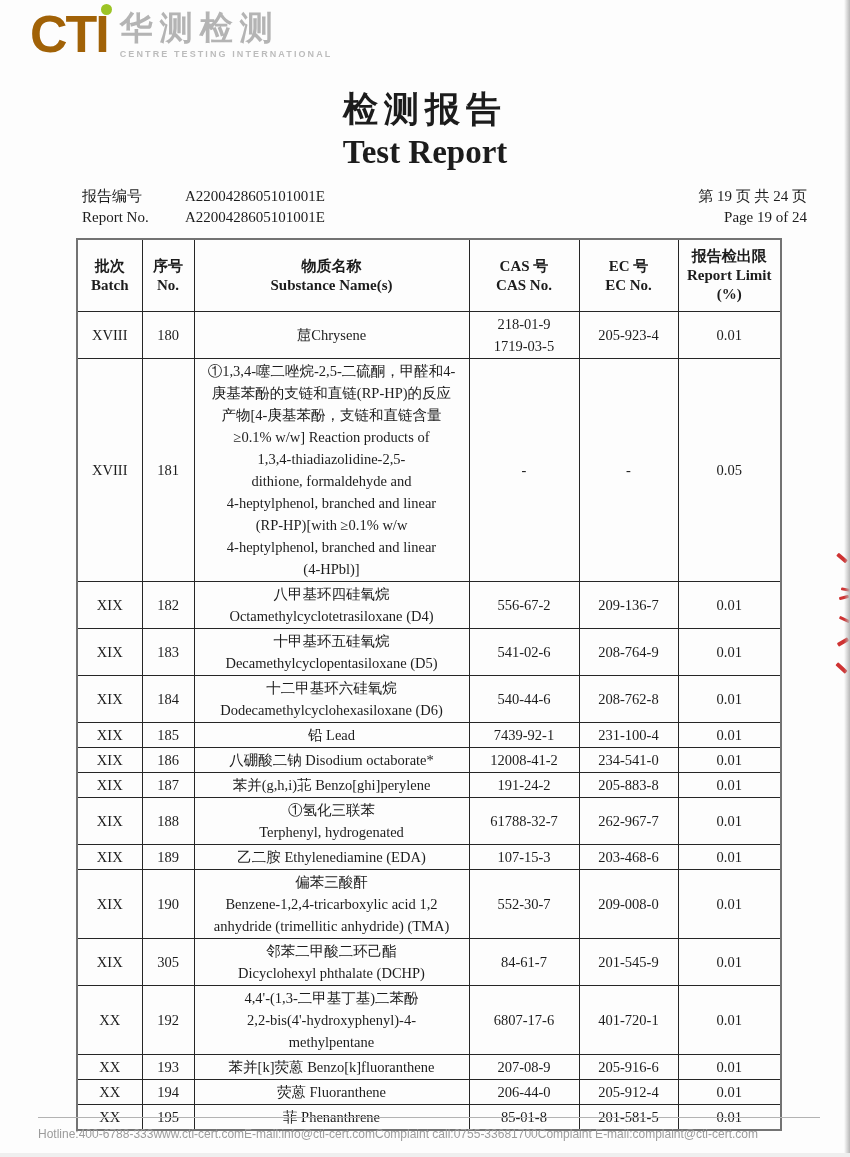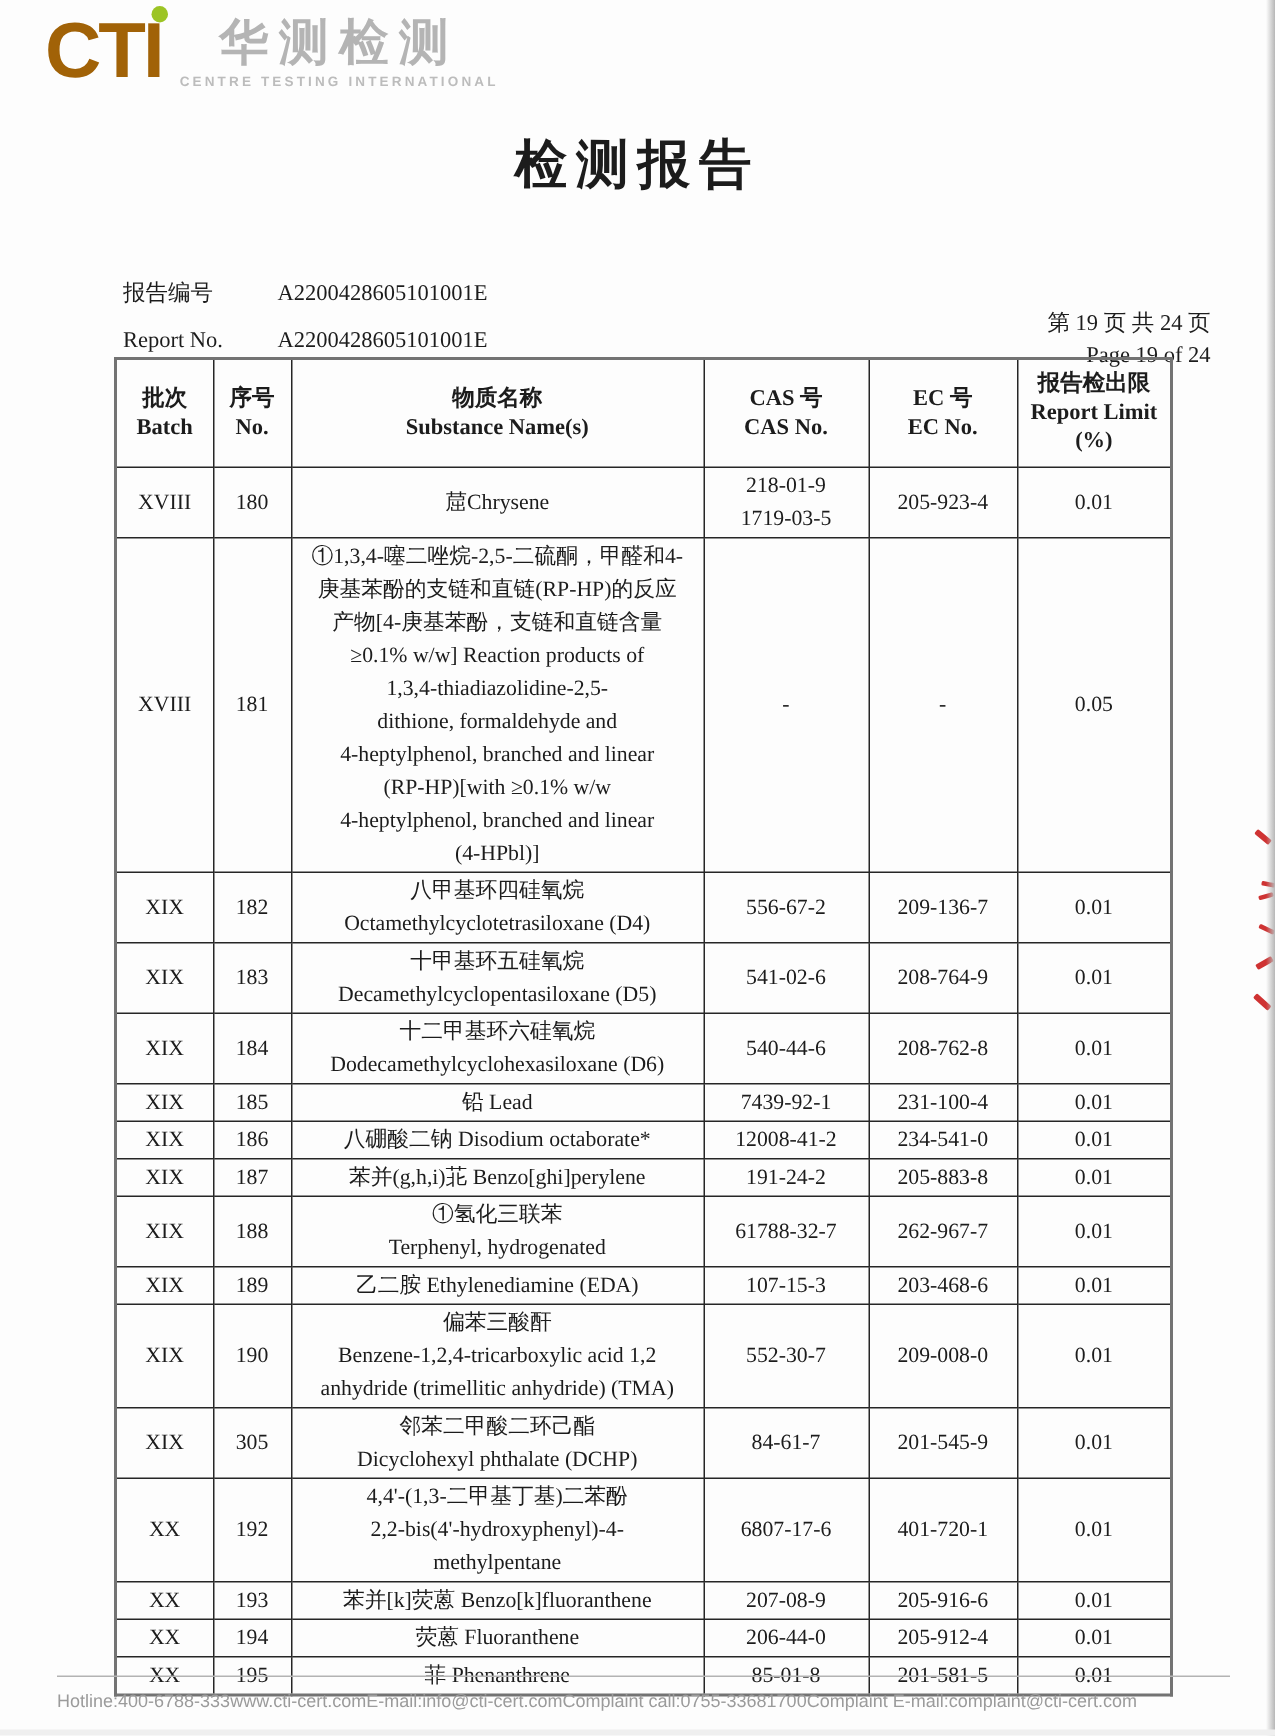--- a/index.html
+++ b/index.html
@@ -7,31 +7,31 @@
     width:850px;height:1157px;position:relative;background:#fdfdfd;
     font-family:"Liberation Serif","DejaVu Serif",serif;color:#1c1c1c;overflow:hidden;
   }
   
   .logo{position:absolute;top:8px;left:30px;display:flex;align-items:flex-start;}
   .logo-cti{position:relative;font-family:"Liberation Sans","DejaVu Sans",sans-serif;
     font-weight:bold;font-size:52px;line-height:52px;color:#a16207;letter-spacing:-2px;}
   .logo-dot{position:absolute;top:-4px;right:-4px;width:11px;height:11px;border-radius:50%;background:#9cc425;}
   .logo-cn{margin-left:12px;}
   .logo-cn-main{font-family:"Liberation Sans","DejaVu Sans",sans-serif;font-weight:bold;
-    font-size:33px;line-height:40px;color:#b4b4b4;letter-spacing:7px;text-align:center;}
+    font-size:33px;line-height:40px;color:#b4b4b4;letter-spacing:7px;}
   .logo-cn-sub{font-family:"Liberation Sans","DejaVu Sans",sans-serif;font-size:9px;
     color:#bcbcbc;letter-spacing:2.1px;font-weight:bold;margin-top:1px;}
   
   .title-block{position:absolute;top:90px;left:0;width:100%;text-align:center;}
   .title-cn{font-size:35px;font-weight:bold;letter-spacing:6px;line-height:40px;}
   .title-en{font-size:33px;font-weight:bold;line-height:40px;margin-top:2px;}
   
   .info{position:absolute;top:186px;left:82px;width:725px;display:flex;justify-content:space-between;font-size:15px;}
   .info-left{display:grid;grid-template-columns:95px auto;column-gap:8px;line-height:21px;}
-  .info-right{text-align:right;line-height:21px;margin-top:20px;}
+  .info-right{text-align:right;line-height:21px;}
   
   .report-table{position:absolute;top:238px;left:76px;border-collapse:collapse;
     border:2px solid #737373;table-layout:fixed;width:704px;font-size:14.5px;}
   .report-table th,.report-table td{border:1px solid #262626;padding:1px 2px;text-align:center;vertical-align:middle;}
   .report-table th{font-weight:bold;font-size:15px;line-height:19px;padding:7px 2px;}
   .report-table td{line-height:22px;}
   .report-table td div{line-height:22px;}
   
   .footer{position:absolute;top:1117px;left:38px;width:782px;border-top:1px solid #b3b3b3;
     padding-top:9px;display:flex;
@@ -58,20 +58,21 @@
     <span class="logo-dot"></span>
   </div>
   <div class="logo-cn">
     <div class="logo-cn-main">华测检测</div>
     <div class="logo-cn-sub">CENTRE TESTING INTERNATIONAL</div>
   </div>
 </div>
 
 <div class="title-block">
   <div class="title-cn">检测报告</div>
+  <div class="title-en">Test Report</div>
 </div>
 
 <div class="info">
   <div class="info-left">
     <span>报告编号</span>
     <span>A2200428605101001E</span>
     <span>Report No.</span>
     <span>A2200428605101001E</span>
   </div>
   <div class="info-right">

